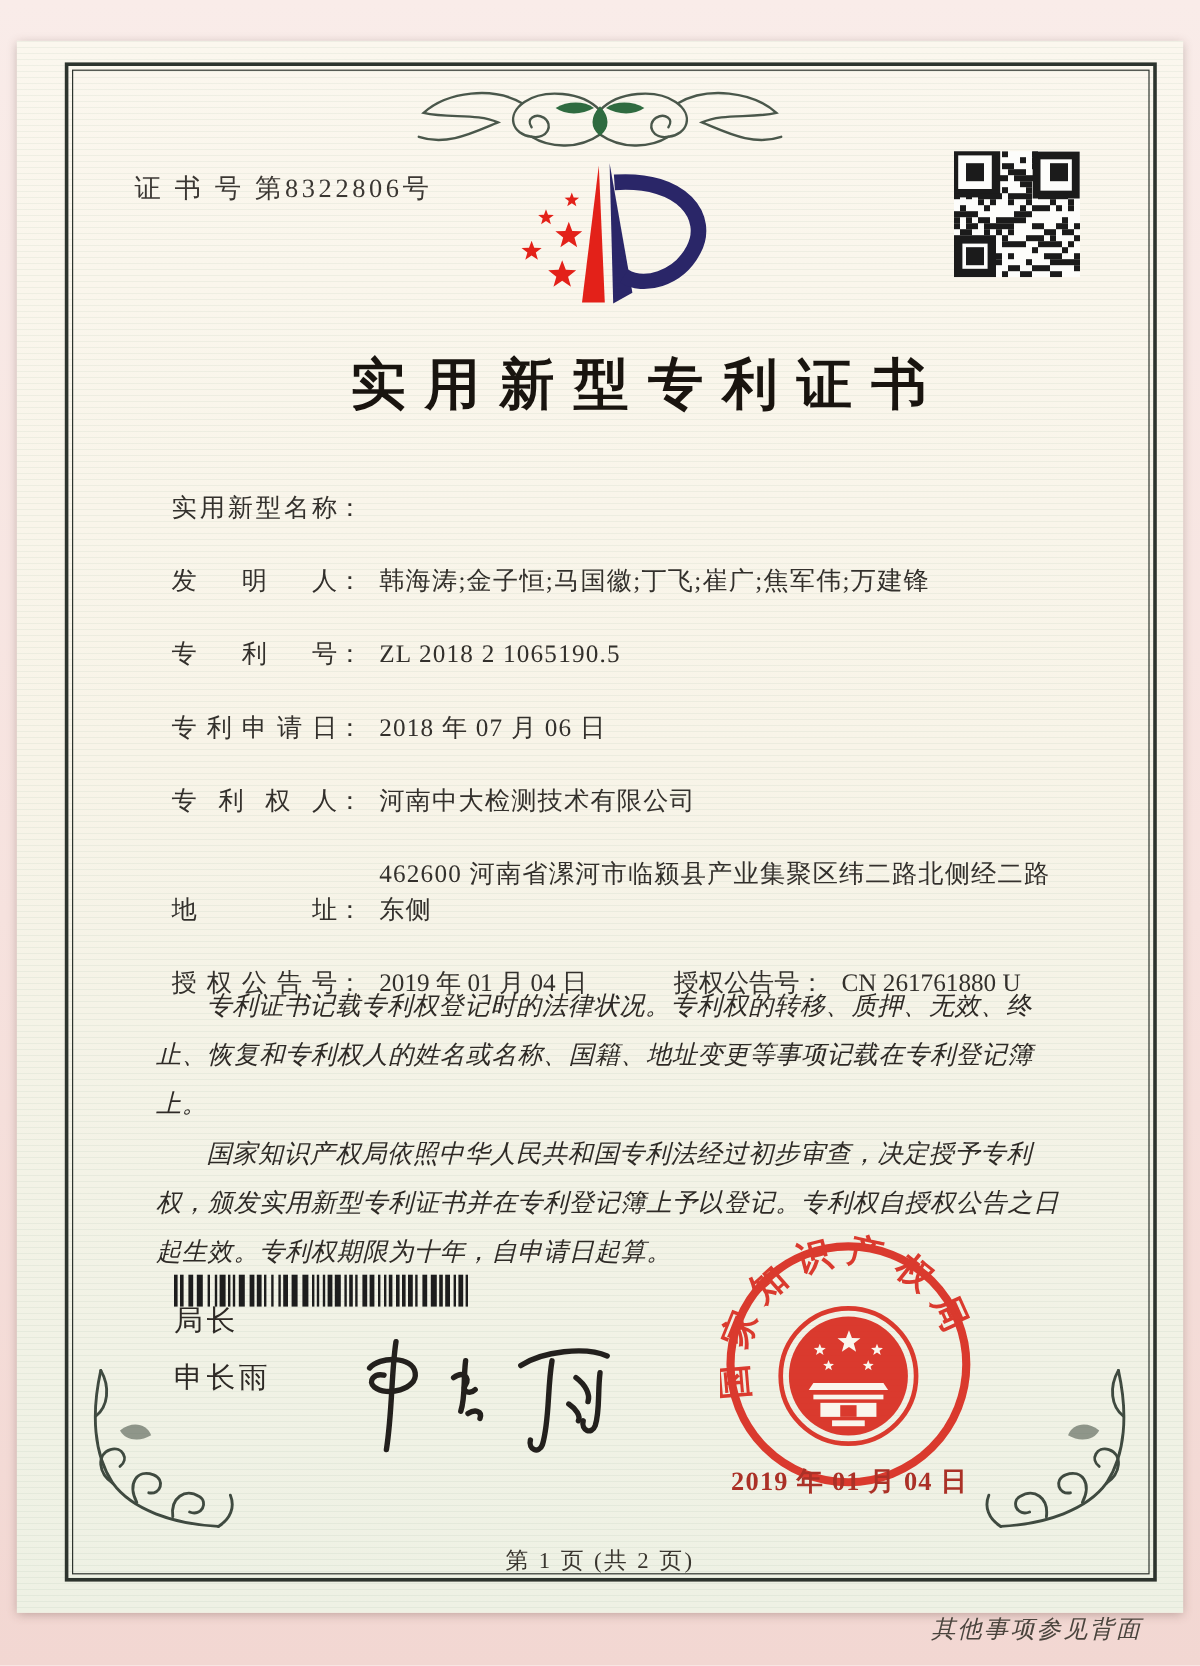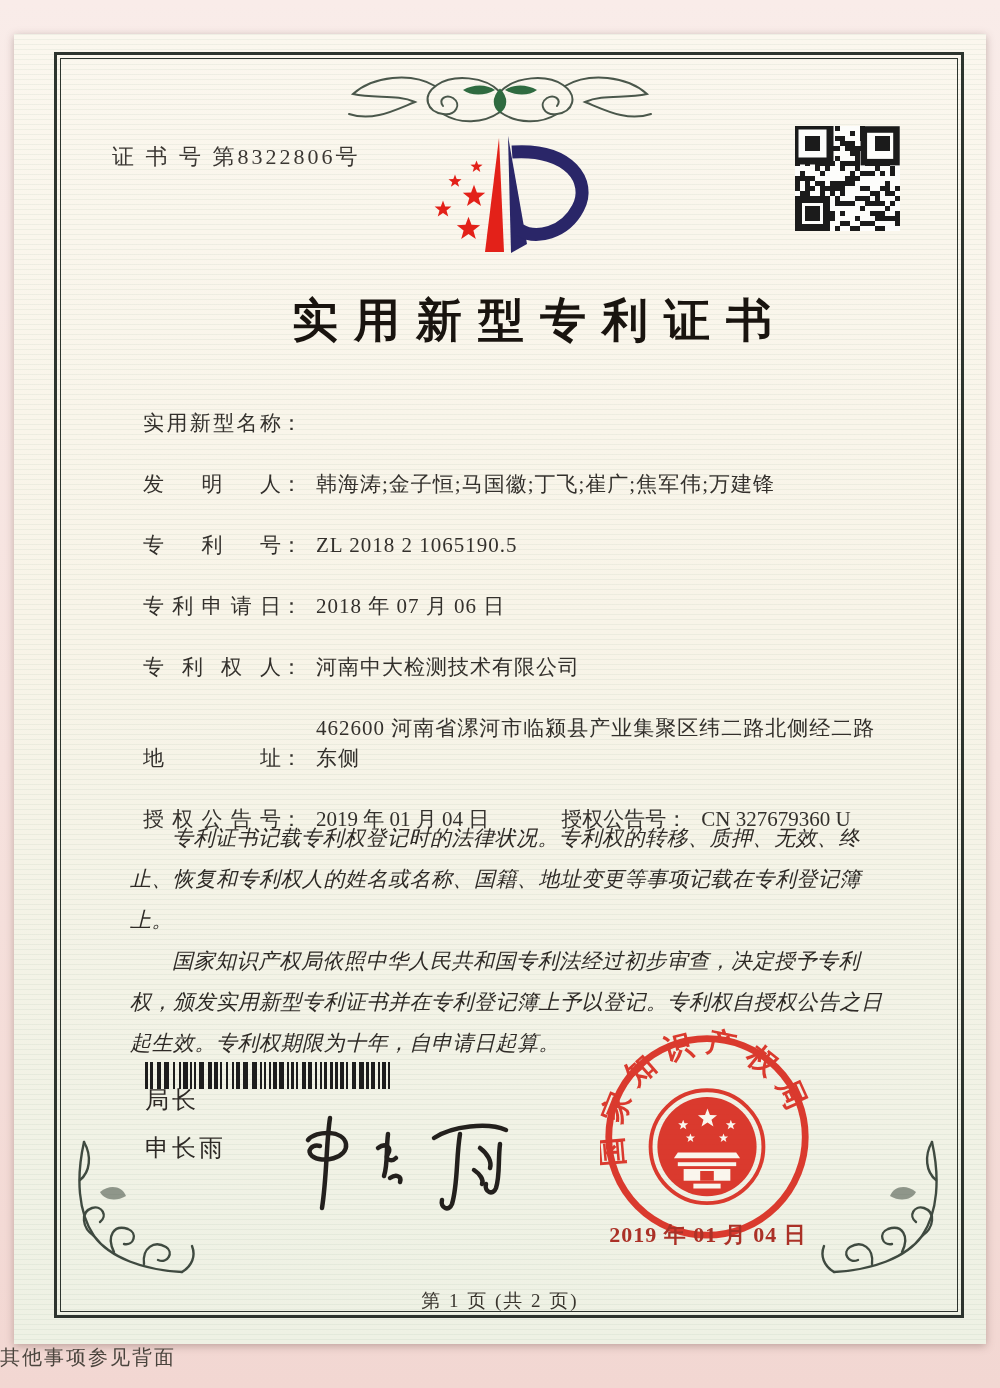--- a/index.html
+++ b/index.html
@@ -54,21 +54,21 @@
   .officer .name{margin-top:16px;}
   .signature{position:absolute;left:292px;top:1104px;width:250px;height:120px;}
 
   .seal{position:absolute;left:600px;top:1028px;width:214px;height:214px;opacity:0.92;}
   .seal-date{
     position:absolute;left:602px;top:1220px;width:212px;text-align:center;
     font-size:22px;color:#ab3127;letter-spacing:1px;font-weight:bold;
   }
 
   .page-foot{position:absolute;left:0;width:1000px;top:1288px;text-align:center;font-size:19px;color:#3a362f;letter-spacing:2px;}
-  .back-note{position:absolute;left:0;width:952px;top:1344px;text-align:left;font-size:20px;color:#4a443d;letter-spacing:2px;}
+  .back-note{position:absolute;left:0;width:952px;top:1344px;text-align:right;font-size:20px;font-style:italic;color:#4a443d;letter-spacing:2px;}
 
   .orn-top{position:absolute;left:50%;top:34px;transform:translateX(-50%);width:330px;height:62px;}
   .orn-bl{position:absolute;left:42px;bottom:48px;width:160px;height:160px;}
   .orn-br{position:absolute;right:26px;bottom:48px;width:160px;height:160px;transform:scaleX(-1);}
   svg{display:block;}
 </style>
 </head>
 <body>
 
 <svg width="0" height="0" style="position:absolute" aria-hidden="true">
@@ -315,21 +315,21 @@
         <span class="fcolon">：</span>
       <span class="fval" style="max-width:560px">462600 河南省漯河市临颍县产业集聚区纬二路北侧经二路东侧</span>
     </div>
     <div class="grant-row">
       <span class="flabel">授权公告号</span>
         <span class="fcolon">：</span>
       <span>2019 年 01 月 04 日</span>
       <span class="second">
         <span class="nlabel">授权公告号</span>
           <span class="fcolon">：</span>
-        <span>CN 327679360 U</span>
+        <span>CN 261761880 U</span>
       </span>
     </div>
   </div>
 
   <div class="body-text">
     <p>专利证书记载专利权登记时的法律状况。专利权的转移、质押、无效、终止、恢复和专利权人的姓名或名称、国籍、地址变更等事项记载在专利登记簿上。</p>
     <p>国家知识产权局依照中华人民共和国专利法经过初步审查，决定授予专利权，颁发实用新型专利证书并在专利登记簿上予以登记。专利权自授权公告之日起生效。专利权期限为十年，自申请日起算。</p>
   </div>
 
   <svg class="barcode" viewBox="0 0 250 27" preserveAspectRatio="none">

